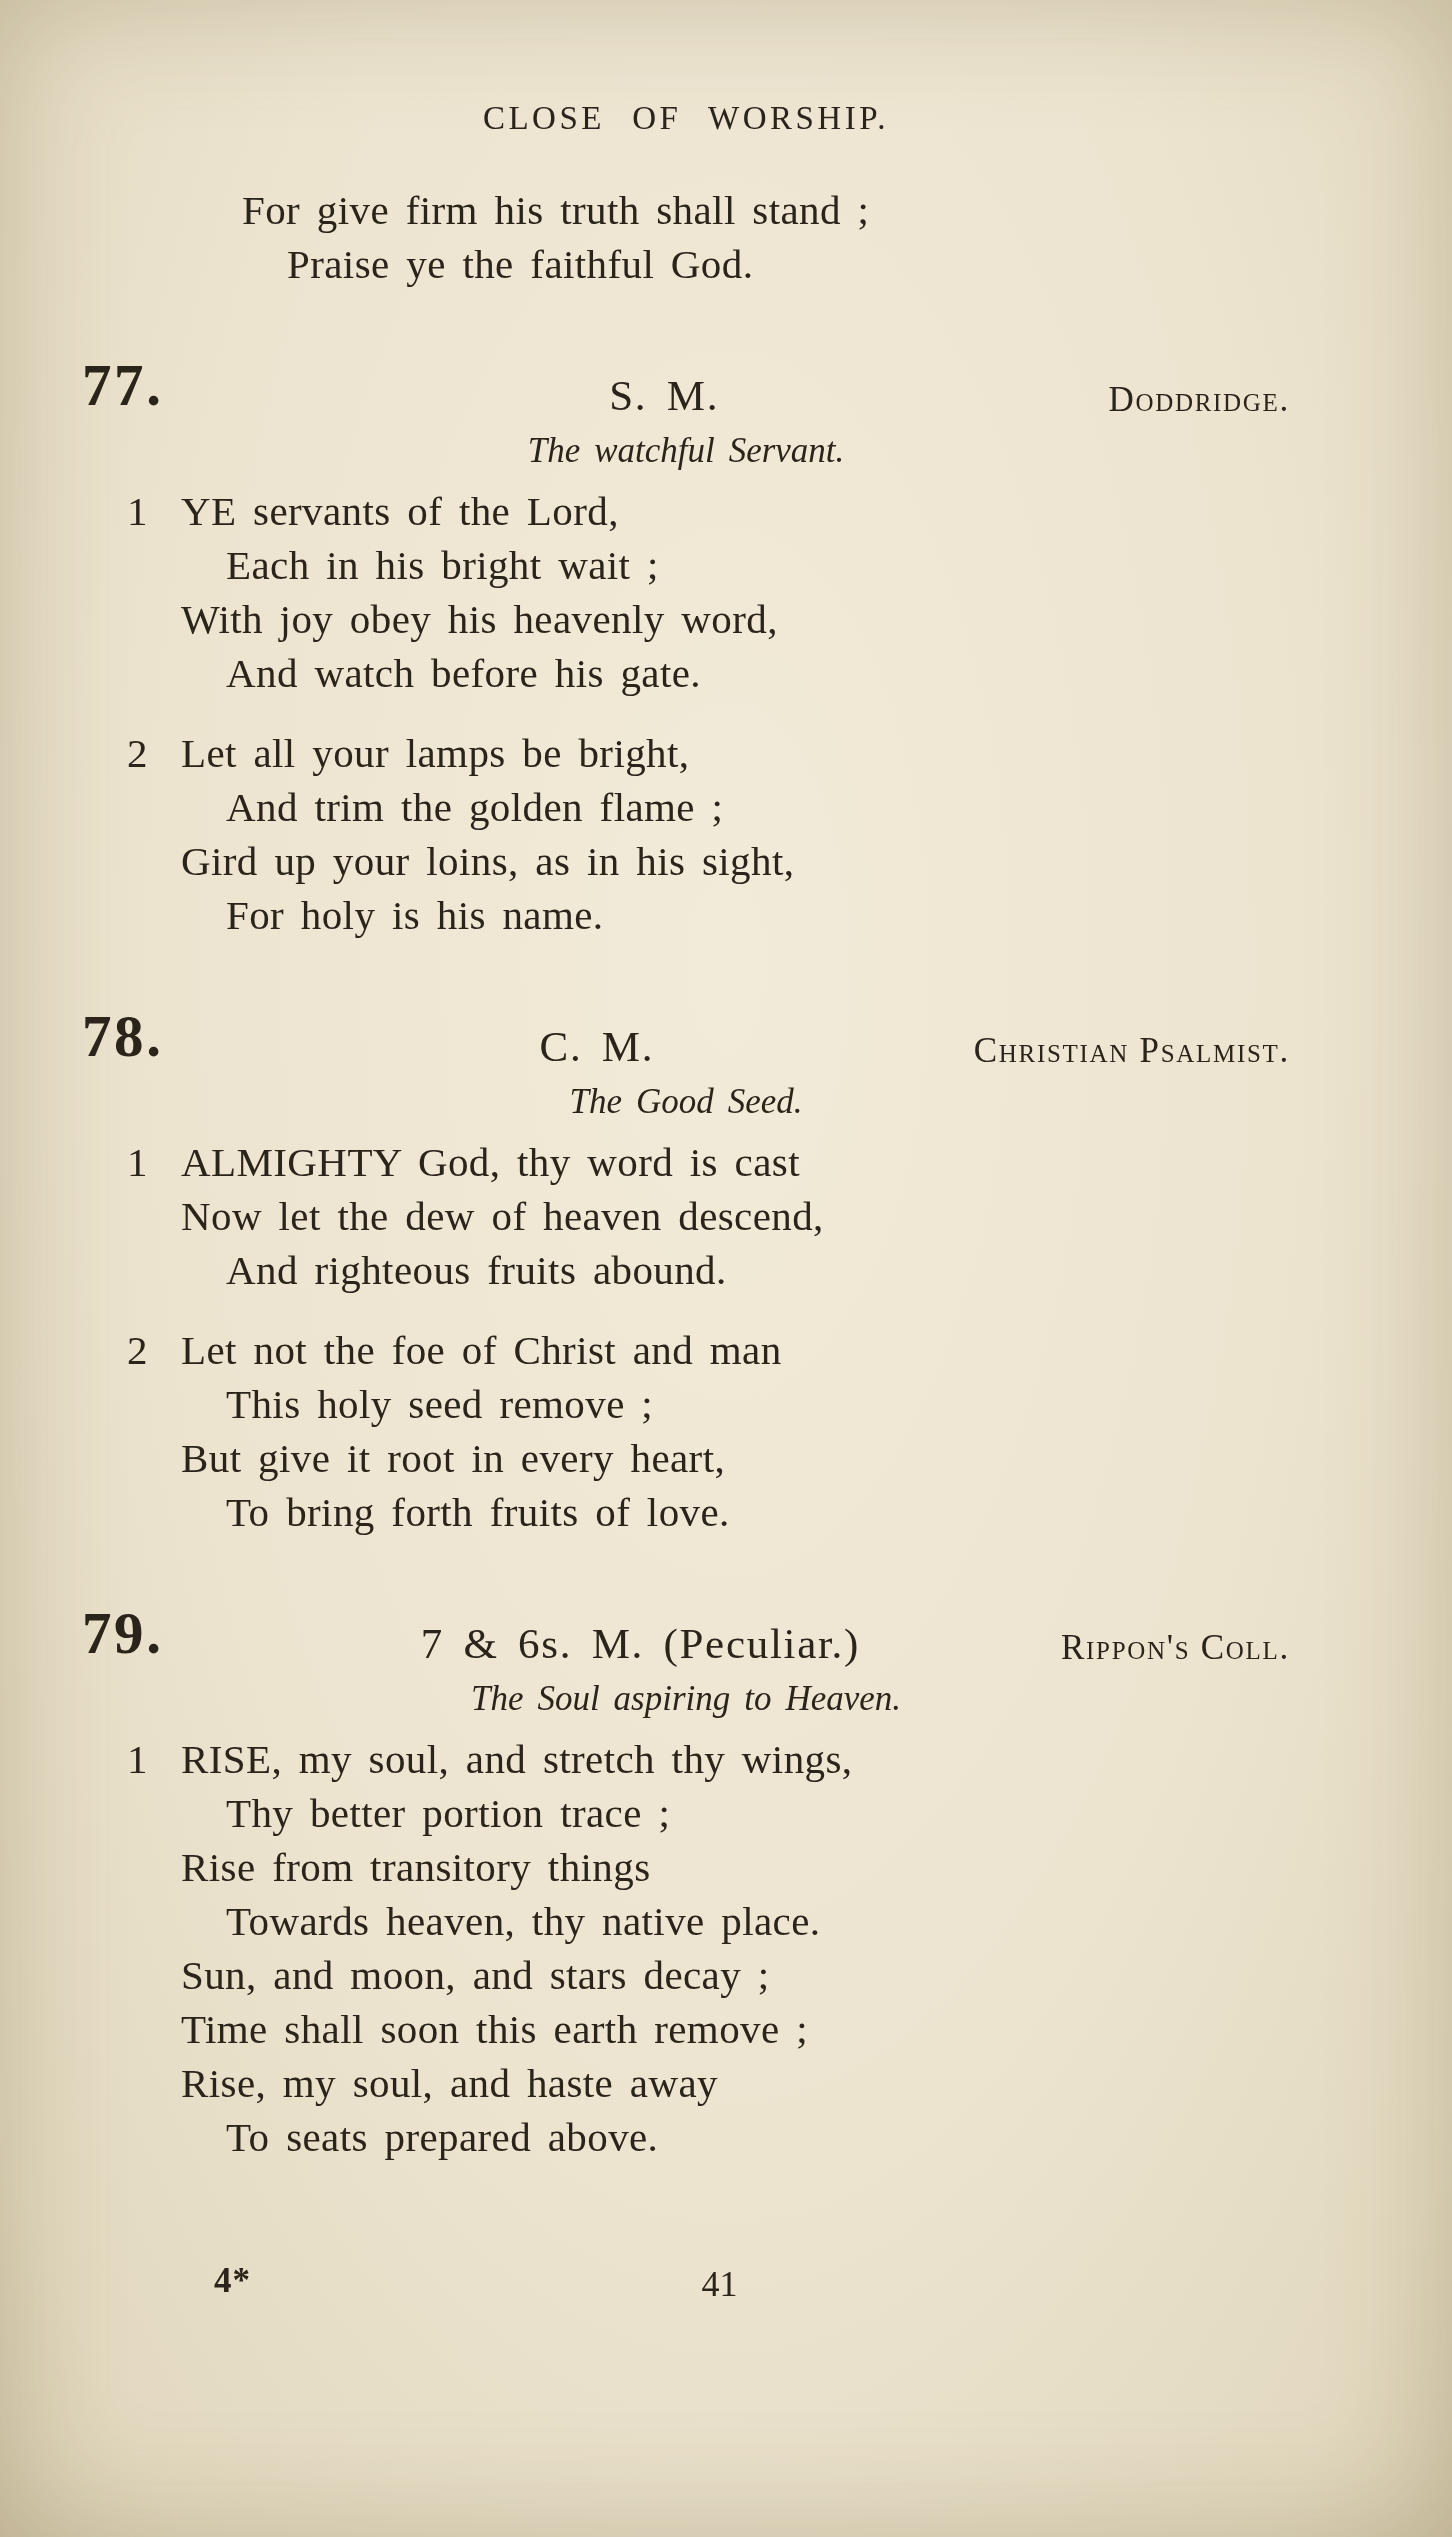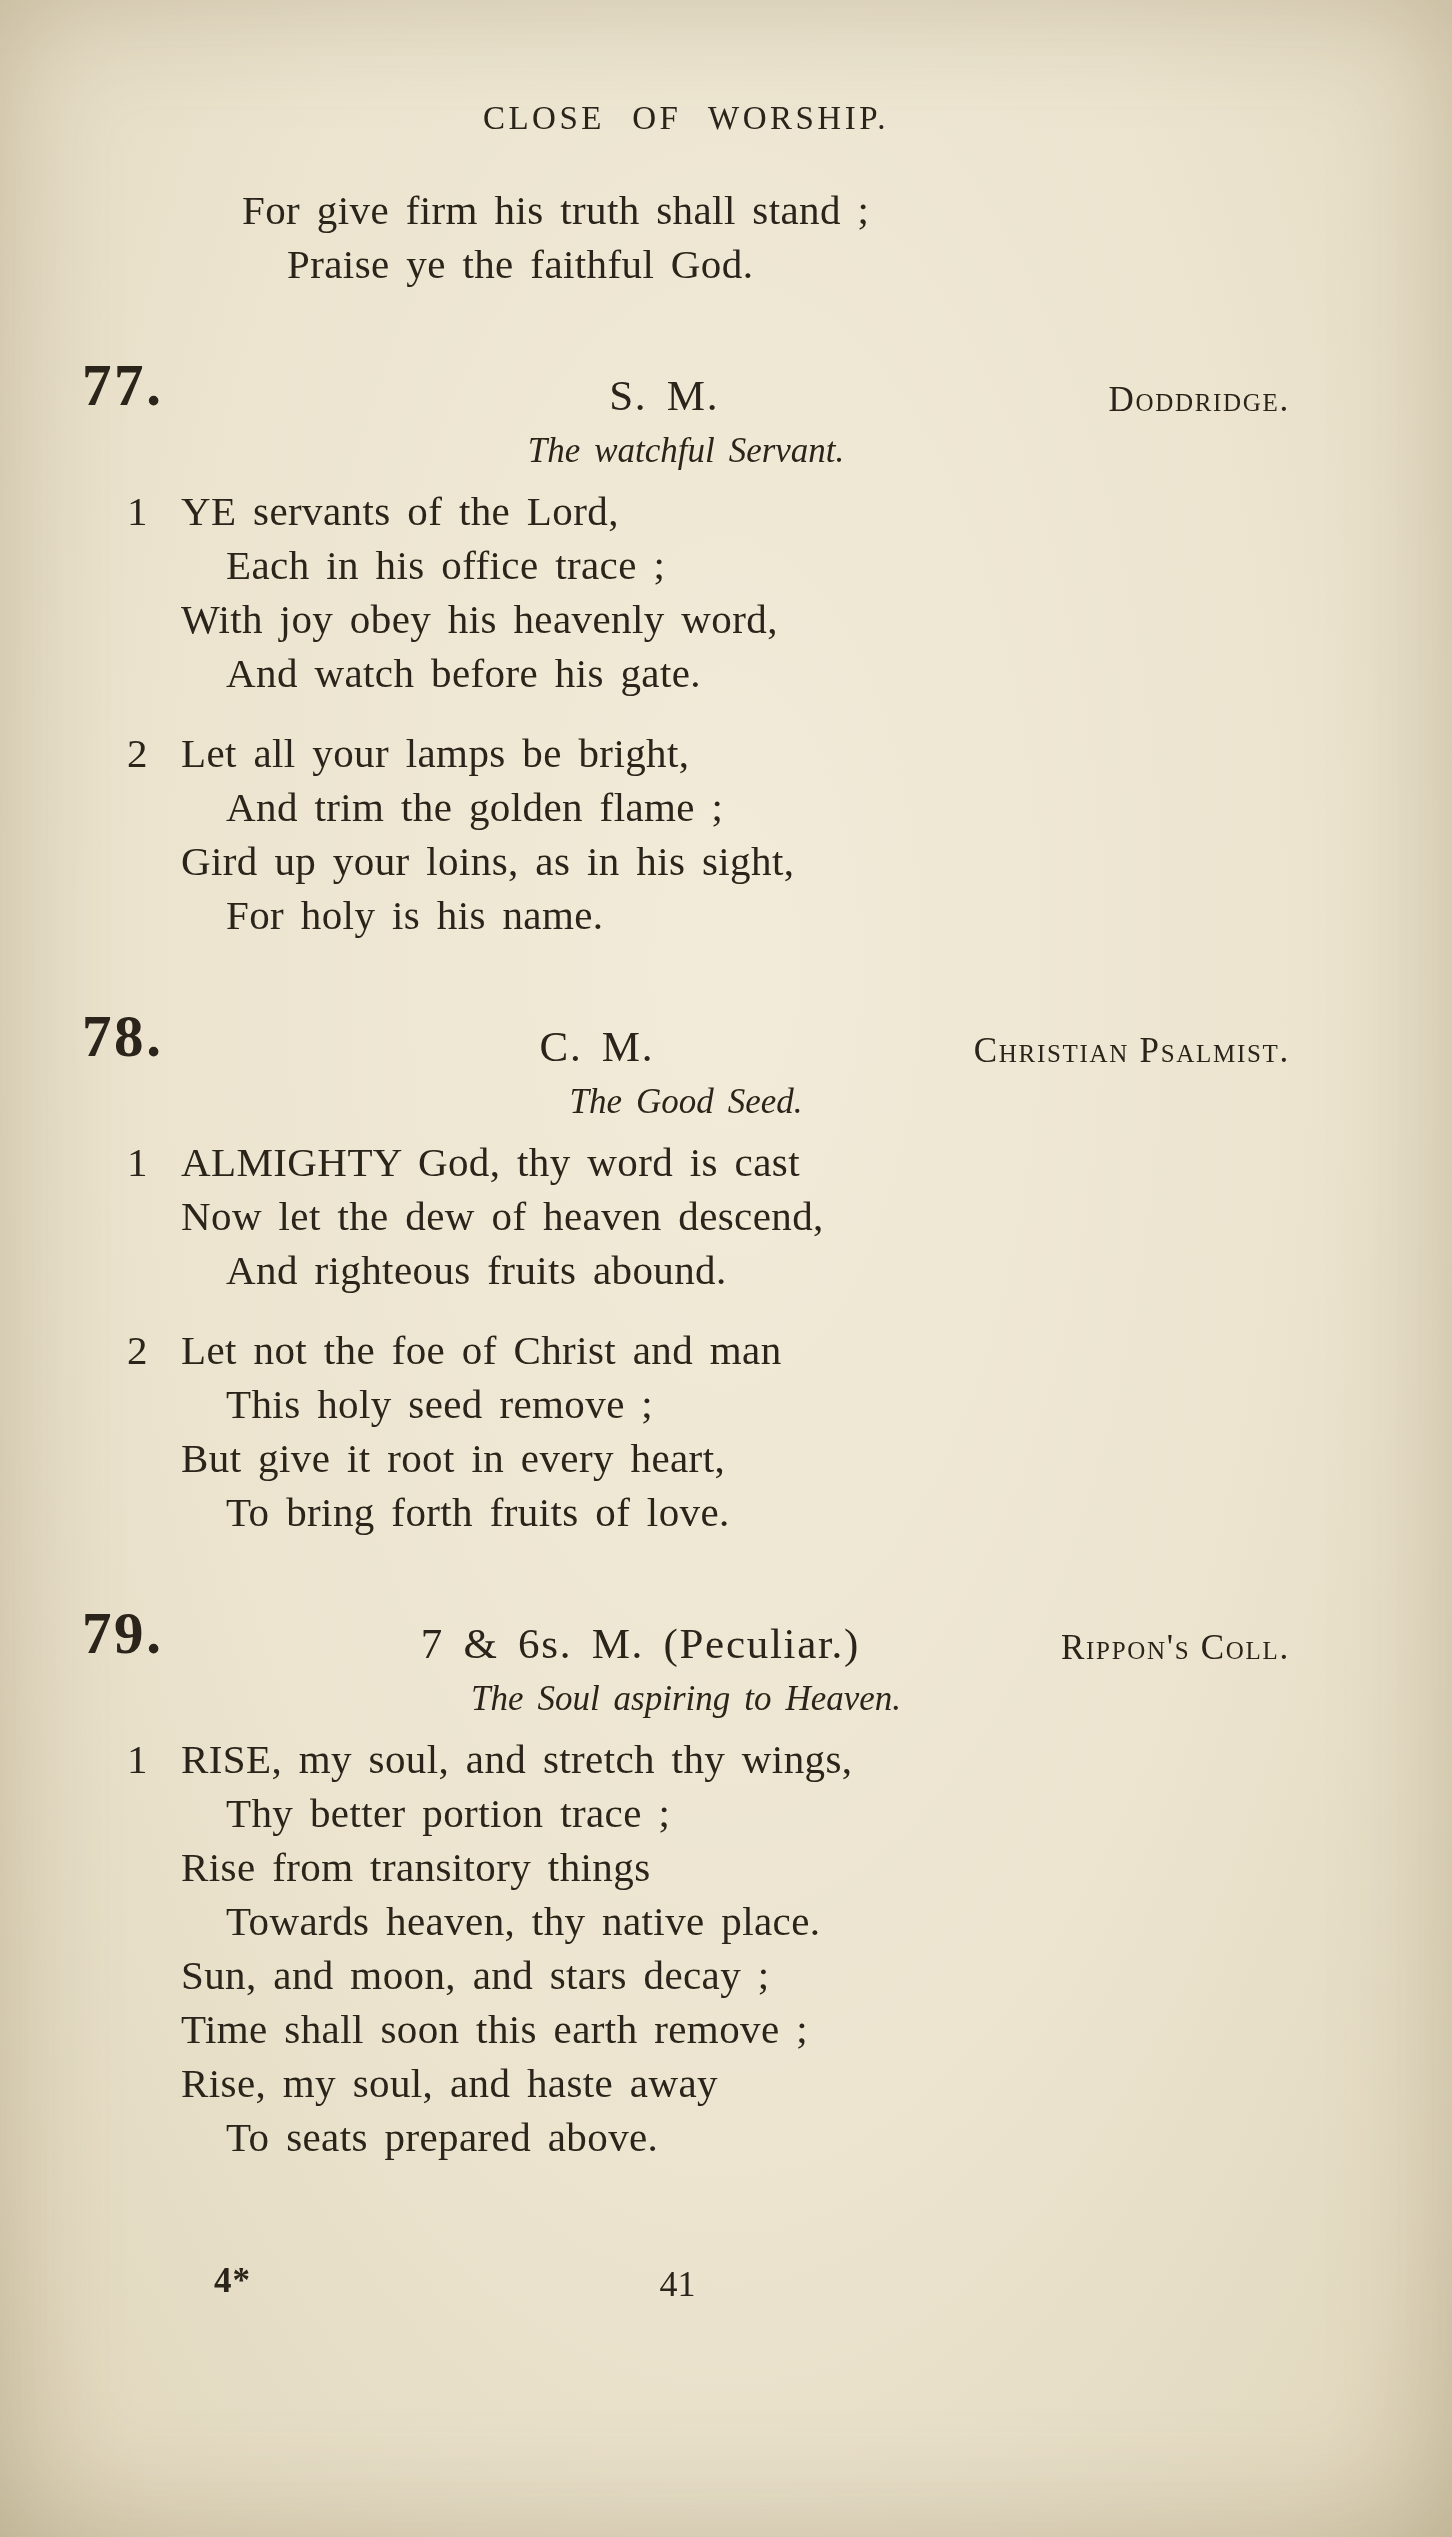--- a/index.html
+++ b/index.html
@@ -102,20 +102,21 @@
     font-weight:bold;
     letter-spacing:0.9px;
   }
   .page-number{
     position:absolute;
     left:0;
     top:2263px;
     width:1355px;
     text-align:center;
     font-size:36px;
+    padding-left:42px;
   }
 </style>
 </head>
 <body>
 
 <div class="page">
   <div class="content">
 
     <div class="running-head">CLOSE OF WORSHIP.</div>
 
@@ -128,21 +129,21 @@
       <div class="hymn-head">
         <span class="hymn-number">77.</span>
         <span class="hymn-meter">S. M.</span>
         <span class="hymn-attribution">Doddridge.</span>
       </div>
       <div class="hymn-title">The watchful Servant.</div>
 
       <div class="verse">
         <span class="verse-number">1</span>
         <div class="line">YE servants of the Lord,</div>
-        <div class="line ind">Each in his office trace ;</div>
+        <div class="line ind">Each in his bright wait ;</div>
         <div class="line">With joy obey his heavenly word,</div>
         <div class="line ind">And watch before his gate.</div>
       </div>
 
       <div class="verse">
         <span class="verse-number">2</span>
         <div class="line">Let all your lamps be bright,</div>
         <div class="line ind">And trim the golden flame ;</div>
         <div class="line">Gird up your loins, as in his sight,</div>
         <div class="line ind">For holy is his name.</div>

